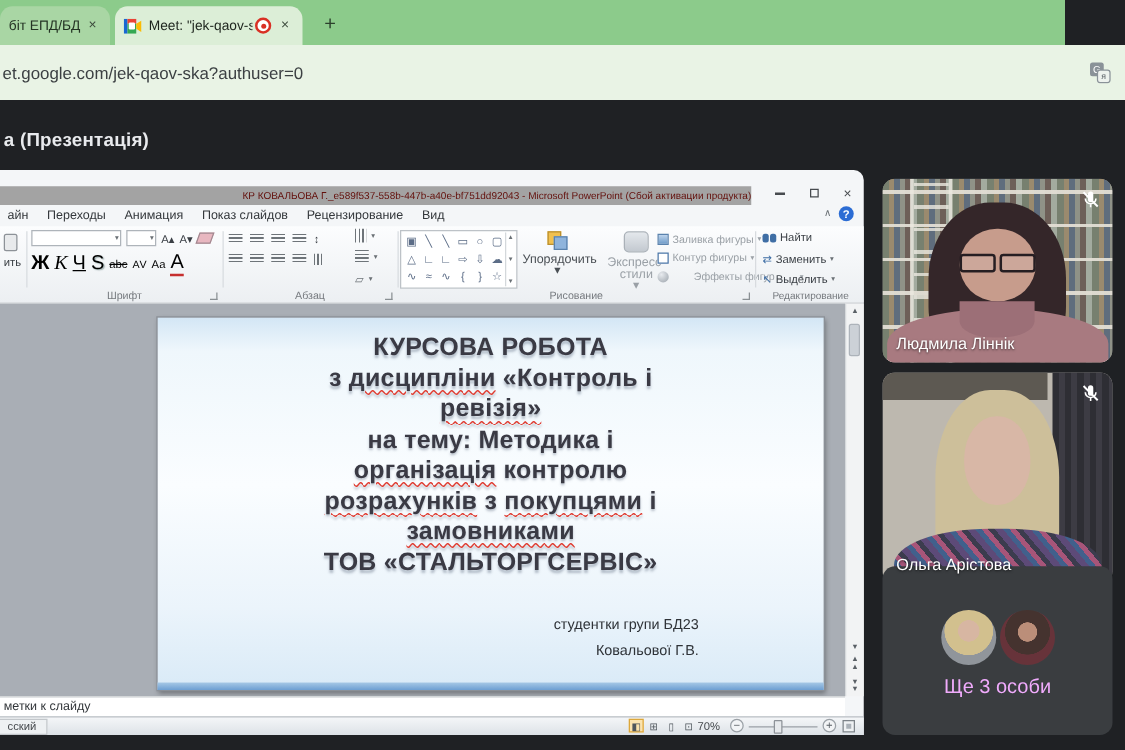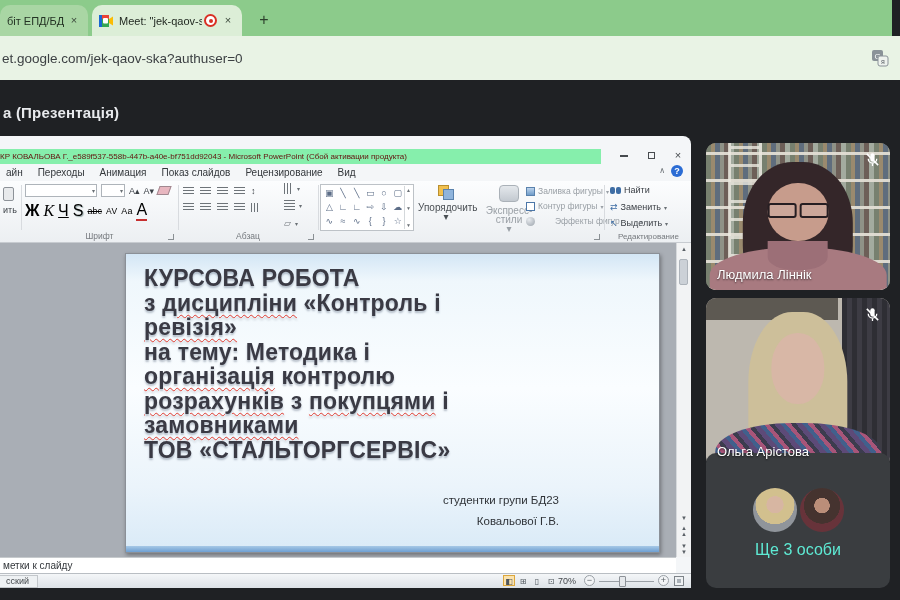--- a/index.html
+++ b/index.html
@@ -1,21 +1,21 @@
 <!DOCTYPE html>
 <html><head>
 <meta charset="utf-8">
 <style>
   html,body{margin:0;padding:0;}
   body{width:900px;height:600px;position:relative;overflow:hidden;background:#1f2124;
        font-family:"Liberation Sans","DejaVu Sans",sans-serif;-webkit-font-smoothing:antialiased;}
   .abs{position:absolute;}
 
   
-  .tabbar{position:absolute;left:0;top:0;width:852px;height:36px;background:#8ccb8b;padding-left:40px;}
+  .tabbar{position:absolute;left:0;top:0;width:852px;height:36px;background:#8ccb8b;}
   .tab{position:absolute;top:5px;height:31px;border-radius:10px 10px 0 0;display:flex;align-items:center;
        font-size:11px;color:#243324;padding:0 7px;box-sizing:border-box;}
   .tab.inactive{left:0;width:88px;background:#a9d6a4;}
   .tab.active{left:92px;width:150px;background:#dceed7;color:#1d241d;}
   .tab-label{flex:1;white-space:nowrap;overflow:hidden;}
   .tab-close{width:14px;height:14px;line-height:13px;text-align:center;border-radius:50%;font-size:11px;color:#3c4a3c;flex:0 0 auto;}
   .favicon{width:15px;height:12px;margin-right:5px;flex:0 0 auto;display:inline-block;}
   .rec{width:13px;height:13px;border:2px solid #d93025;border-radius:50%;background:#fff;box-sizing:border-box;
        margin:0 4px 0 2px;position:relative;flex:0 0 auto;}
   .rec i{position:absolute;left:2.5px;top:2.5px;width:4px;height:4px;border-radius:50%;background:#d93025;}
@@ -24,22 +24,22 @@
   .omnibox{position:absolute;left:0;top:36px;width:900px;height:44px;background:#e9f3e5;display:flex;align-items:center;}
   .url{margin-left:2px;font-size:13.5px;color:#3c4043;white-space:nowrap;}
   .translate{position:absolute;right:11px;top:13px;width:18px;height:18px;}
 
   
   .stage{position:absolute;left:0;top:80px;width:900px;height:520px;background:#1f2124;}
   .presenting{position:absolute;left:3px;top:24px;font-size:15px;font-weight:bold;color:#e8eaed;letter-spacing:.2px;}
 
   
   .ppt{position:absolute;left:0;top:56px;width:691px;height:452px;background:#f4f6f8;border-radius:0 8px 0 0;}
-  .ppt-titlebar{position:absolute;left:0;top:13px;width:601px;height:15px;background:#86efac;color:#63100c;
-                font-size:8px;line-height:15px;text-align:left;white-space:nowrap;overflow:hidden;}
+  .ppt-titlebar{position:absolute;left:0;top:13px;width:601px;height:15px;background:#a3a3a3;color:#63100c;
+                font-size:8px;line-height:15px;text-align:right;white-space:nowrap;overflow:hidden;}
   .winbtns{position:absolute;right:6px;top:11px;display:flex;gap:13px;align-items:center;height:16px;}
   .winbtn{width:14px;text-align:center;color:#474b4f;font-size:11px;line-height:14px;}
   .winbtn .min{display:inline-block;width:8px;height:0;border-bottom:2px solid #474b4f;margin-bottom:2px;}
   .winbtn .rst{display:inline-block;width:7px;height:7px;border:1.5px solid #474b4f;box-sizing:border-box;}
   .menubar{position:absolute;left:6px;top:28px;right:40px;height:17px;display:flex;gap:15px;align-items:center;
            font-size:10px;color:#33373b;white-space:nowrap;overflow:hidden;}
   .ribbon-collapse{position:absolute;right:26px;top:30px;font-size:8px;color:#6a7075;}
   .helpbtn{position:absolute;right:8px;top:29px;width:12px;height:12px;border-radius:50%;background:#2b6cd4;
            color:#fff;font-size:9px;line-height:12px;text-align:center;font-weight:bold;}
 
@@ -84,21 +84,21 @@
   .binoc{display:inline-block;width:11px;height:7px;position:relative;}
   .binoc::before,.binoc::after{content:'';position:absolute;top:0;width:5px;height:7px;border-radius:2px;background:#3f6ea5;}
   .binoc::before{left:0;} .binoc::after{right:0;}
   .editrow{position:absolute;left:4px;display:flex;gap:3px;align-items:center;font-size:9px;color:#3a3f45;white-space:nowrap;}
 
   .canvas{position:absolute;left:0;top:107px;width:676px;height:314px;background:#a9aeb5;overflow:hidden;}
   .slide{position:absolute;left:125px;top:10px;width:535px;height:300px;border:1px solid #8b9097;box-sizing:border-box;
          background:linear-gradient(180deg,#d3e6f5 0%,#eff7fc 9%,#fafdff 45%,#ebf4fb 78%,#d9eaf7 100%);
          box-shadow:1px 2px 4px rgba(0,0,0,.35);}
   .slide::after{content:'';position:absolute;left:0;right:0;bottom:0;height:6px;background:linear-gradient(180deg,#a6c8e6,#6e9fd2);}
-  .slide-title{position:absolute;left:18px;right:18px;top:12px;font-weight:bold;font-size:23px;
+  .slide-title{position:absolute;left:18px;right:18px;top:12px;text-align:center;font-weight:bold;font-size:20px;
                line-height:24.5px;color:#3a3a44;text-shadow:0 2px 2px rgba(100,112,134,.45);letter-spacing:.2px;}
   .wavy{text-decoration:underline;text-decoration-style:wavy;text-decoration-color:#e03c31;text-decoration-thickness:1px;text-underline-offset:3px;}
   .credits{position:absolute;right:100px;top:236px;text-align:right;font-size:11.5px;line-height:21px;color:#2f3338;}
 
   .vscroll{position:absolute;left:676px;top:107px;width:15px;height:314px;background:#f2f3f4;border-left:1px solid #d6d9dc;box-sizing:border-box;}
   .vscroll .arr{position:absolute;left:0;width:100%;text-align:center;font-size:6px;color:#5a6066;}
   .vthumb{position:absolute;left:2px;top:16px;width:9px;height:26px;background:#ccd1d7;border:1px solid #adb3ba;border-radius:2px;box-sizing:border-box;}
 
   .notes{position:absolute;left:0;top:421px;width:676px;height:16px;background:#fff;border-top:1px solid #c6cacd;
          box-sizing:border-box;font-size:10px;color:#33373b;line-height:15px;padding-left:3px;}
@@ -140,21 +140,21 @@
   .ceiling{position:absolute;left:0;top:0;width:72%;height:13%;background:#5d5952;}
   .curtain{position:absolute;right:0;top:0;width:26%;height:100%;background:repeating-linear-gradient(90deg,#2e2e34 0 5px,#3d3c44 5px 10px);}
   .t2 .hair{top:8%;width:54%;height:94%;background:#cdbf9a;border-radius:44% 44% 28% 28%;}
   .t2 .face{top:21%;width:29%;height:42%;background:#d8b7a6;border-radius:48%;}
   .t2 .sweater{bottom:-11%;width:90%;height:37%;border-radius:46% 46% 0 0;
       background:repeating-linear-gradient(50deg,#5d4a78 0 5px,#41608c 5px 9px,#a75579 9px 13px,#3c3c4e 13px 17px);}
   .avrow{position:absolute;left:0;right:0;top:35px;display:flex;justify-content:center;gap:3px;}
   .av{width:44px;height:44px;border-radius:50%;}
   .av1{background:radial-gradient(circle at 50% 38%,#d7b6a2 0 24%,#d2c08e 25% 55%,#90959b 56% 100%);}
   .av2{background:radial-gradient(circle at 50% 40%,#bb8e79 0 22%,#45332f 23% 52%,#67333a 53% 100%);}
-  .moretxt{position:absolute;left:0;right:0;top:88px;text-align:center;font-size:16px;color:#5eead4;}
+  .moretxt{position:absolute;left:0;right:0;top:88px;text-align:center;font-size:16px;color:#f0abfc;}
 </style>
 </head>
 <body>
 
 <header class="tabbar">
   <div class="tab inactive">
     <span class="tab-label">біт ЕПД/БД</span>
     <span class="tab-close">×</span>
   </div>
   <div class="tab active">
@@ -326,20 +326,21 @@
         <div class="editrow" style="left:206px;top:20px;">
           <span class="fx-icon fx-line"></span>
           <span class="graybtn" style="font-size:8.5px;">Контур фигуры</span>
             <span class="dd graybtn">▾</span>
         </div>
         <div class="editrow" style="left:206px;top:35px;gap:20px;">
           <span class="fx-icon fx-eff"></span>
           <span class="graybtn" style="font-size:8.5px;">Эффекты фигур</span>
             <span class="dd graybtn">▾</span>
         </div>
+        <div class="rgroup-label">Рисование</div>
         <span class="launcher"></span>
       </div>
       <div class="rsep" style="left:604px;"></div>
 
       <div class="abs" style="left:606px;top:0;width:85px;height:100%;">
         <div class="editrow" style="top:4px;">
           <span class="binoc"></span>
           <span>Найти</span>
         </div>
         <div class="editrow" style="top:20px;">

